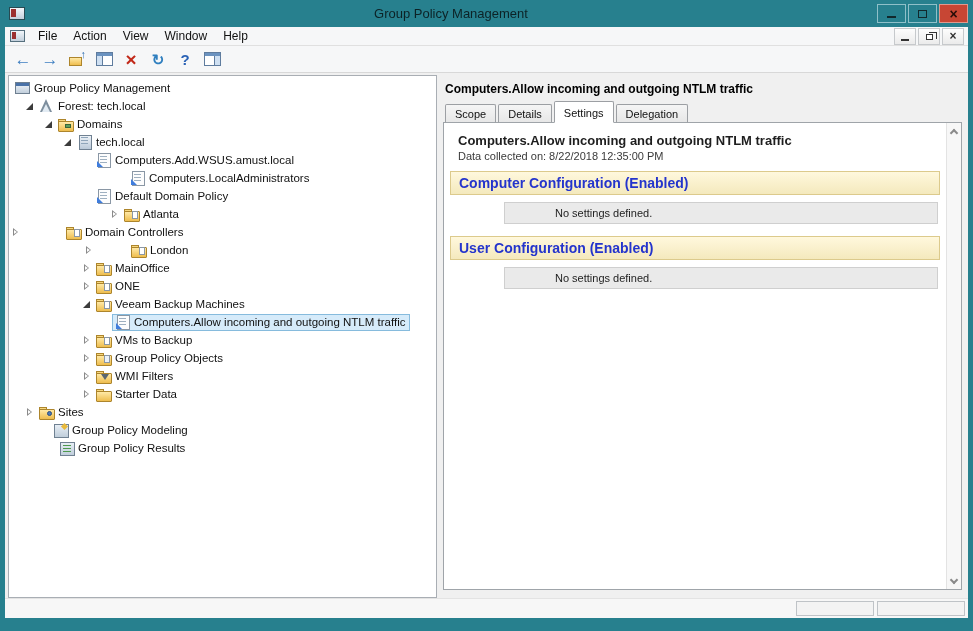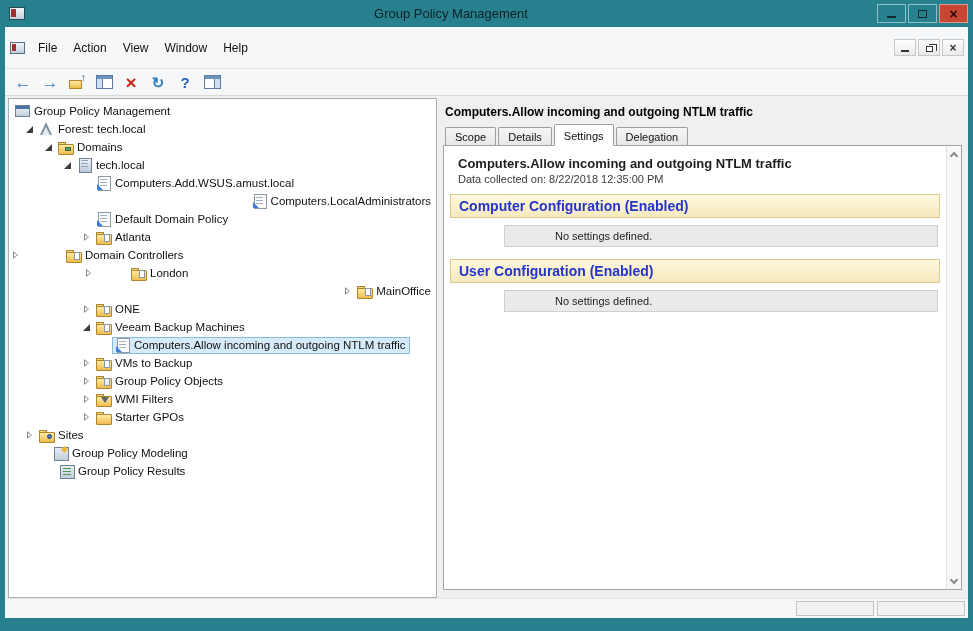--- a/index.html
+++ b/index.html
@@ -16,21 +16,21 @@
   .win-controls { display:flex; gap:2px; }
   .win-btn { width:29px; height:19px; border:1px solid #8fc0c9; display:flex; align-items:center; justify-content:center; cursor:default; position:relative; }
   .win-btn .bar { width:9px; height:2px; background:#11282c; margin-top:7px; }
   .win-btn .box { width:9px; height:8px; border:1px solid #11282c; }
   .win-btn.close { background:#c74634; border-color:#e0988d; }
   .win-btn.close::before { content:"\00D7"; font-size:14px; font-weight:bold; color:#260c08; line-height:1; }
 
   .frame { position:absolute; left:5px; right:5px; top:27px; bottom:13px; background:#f0f0f0; display:flex; flex-direction:column; }
 
   
-  .menubar { height:42px; background:#f6f7f8; border-bottom:1px solid #e0e0e0; display:flex; align-items:center; padding:0 4px 0 5px; }
+  .menubar { height:19px; background:#f6f7f8; border-bottom:1px solid #e0e0e0; display:flex; align-items:center; padding:0 4px 0 5px; }
   .menu-console-icon { width:15px; height:12px; position:relative; margin-right:5px; flex:none; }
   .menu-console-icon::before { content:""; position:absolute; inset:0; background:linear-gradient(#f2f6fa,#c3d0dc); border:1px solid #56707e; }
   .menu-console-icon::after { content:""; position:absolute; left:2px; top:2px; width:4px; height:7px; background:#9c3030; }
   .menu-item { padding:4px 8px; font-size:12px; color:#111; }
   .mdi-controls { margin-left:auto; display:flex; gap:2px; }
   .mdi-btn { width:22px; height:17px; border:1px solid #c6c9cc; background:linear-gradient(#fdfdfd,#ebebeb); display:flex; align-items:center; justify-content:center; position:relative; }
   .mdi-btn .bar { width:8px; height:2px; background:#333; margin-top:7px; }
   .mdi-btn .rest { width:7px; height:6px; border:1px solid #333; position:relative; background:#fff; margin-top:2px; }
   .mdi-btn .rest::before { content:""; position:absolute; left:2px; top:-3px; width:7px; height:6px; border:1px solid #333; border-bottom:none; border-left:none; }
   .mdi-btn.close::before { content:"\00D7"; font-size:12px; font-weight:bold; color:#333; }
@@ -215,39 +215,39 @@
           </div>
           <div class="tree-row" style="padding-left: 71px;">
             <span class="expander none"></span>
             <span class="selwrap">
               <span class="ic gpo-link-icon">
                 <i class="deco"></i>
               </span>
               <span class="tree-label">Computers.Add.WSUS.amust.local</span>
             </span>
           </div>
-          <div class="tree-row" style="padding-left: 56px; justify-content: space-between;">
+          <div class="tree-row" style="padding-left: 105px;">
             <span class="expander none"></span>
             <span class="selwrap">
               <span class="ic gpo-link-icon">
                 <i class="deco"></i>
               </span>
               <span class="tree-label">Computers.LocalAdministrators</span>
             </span>
           </div>
           <div class="tree-row" style="padding-left: 71px;">
             <span class="expander none"></span>
             <span class="selwrap">
               <span class="ic gpo-link-icon">
                 <i class="deco"></i>
               </span>
               <span class="tree-label">Default Domain Policy</span>
             </span>
           </div>
-          <div class="tree-row" style="padding-left: 71px;">
+          <div class="tree-row" style="padding-left: 71px; margin-left: 28px;">
             <span class="expander closed"></span>
             <span class="selwrap">
               <span class="ic ou-icon ic-folder">
                 <i class="deco"></i>
               </span>
               <span class="tree-label">Atlanta</span>
             </span>
           </div>
           <div class="tree-row" style=" gap: 41px;">
             <span class="expander closed"></span>
@@ -260,21 +260,21 @@
           </div>
           <div class="tree-row" style="padding-left: 73px; gap: 33px;">
             <span class="expander closed"></span>
             <span class="selwrap">
               <span class="ic ou-icon ic-folder">
                 <i class="deco"></i>
               </span>
               <span class="tree-label">London</span>
             </span>
           </div>
-          <div class="tree-row" style=" justify-content: flex-end;">
+          <div class="tree-row" style="padding-left: 71px;">
             <span class="expander closed"></span>
             <span class="selwrap">
               <span class="ic ou-icon ic-folder">
                 <i class="deco"></i>
               </span>
               <span class="tree-label">MainOffice</span>
             </span>
           </div>
           <div class="tree-row" style="padding-left: 71px;">
             <span class="expander closed"></span>
@@ -329,21 +329,21 @@
               </span>
               <span class="tree-label">WMI Filters</span>
             </span>
           </div>
           <div class="tree-row" style="padding-left: 71px;">
             <span class="expander closed"></span>
             <span class="selwrap">
               <span class="ic starter-gpos-icon ic-folder">
                 <i class="deco"></i>
               </span>
-              <span class="tree-label">Starter GPOs</span>
+              <span class="tree-label">Starter Data</span>
             </span>
           </div>
           <div class="tree-row" style="padding-left: 14px;">
             <span class="expander closed"></span>
             <span class="selwrap">
               <span class="ic sites-icon ic-folder">
                 <i class="deco"></i>
               </span>
               <span class="tree-label">Sites</span>
             </span>

